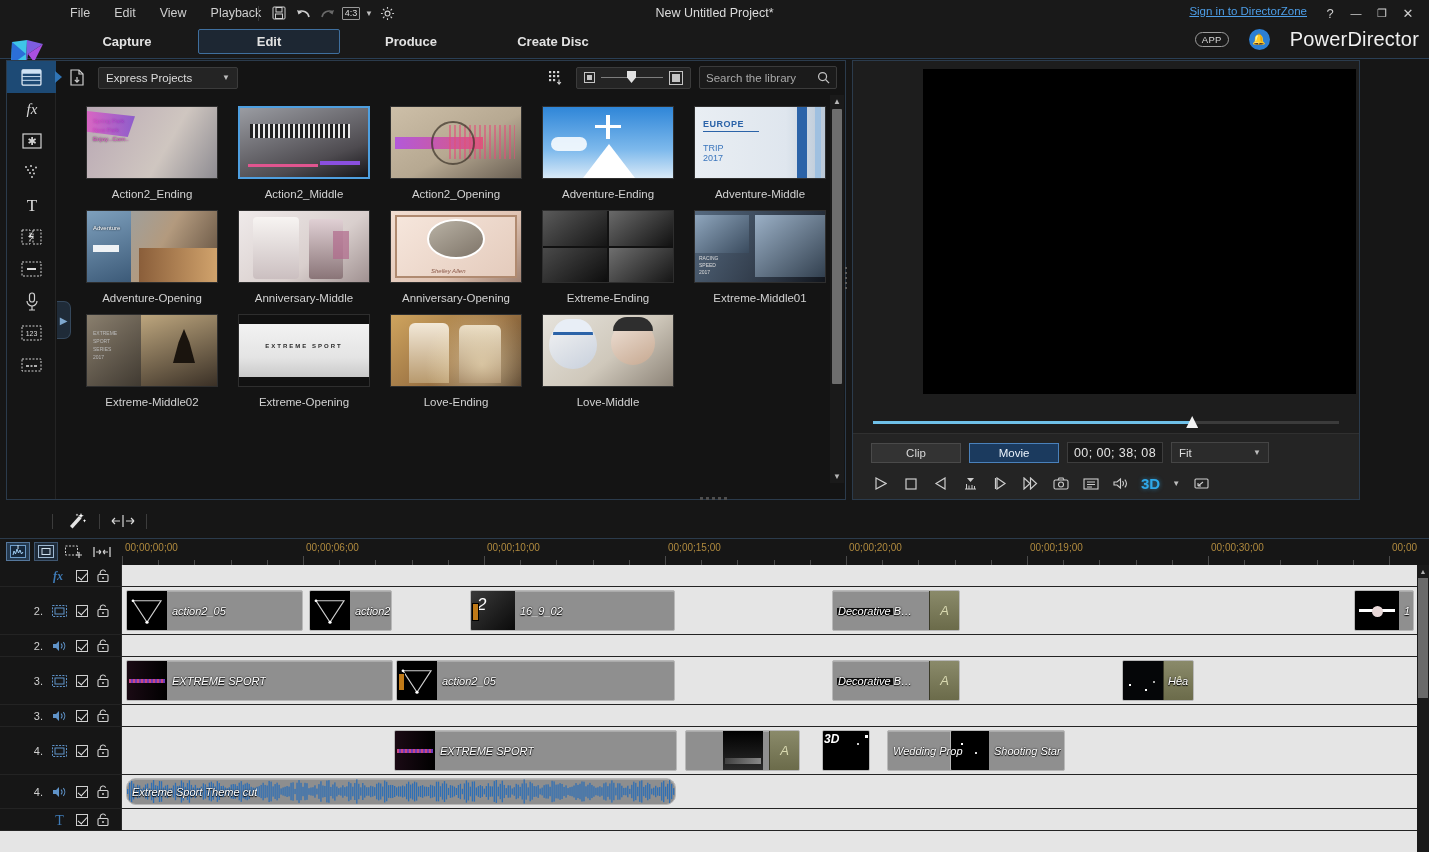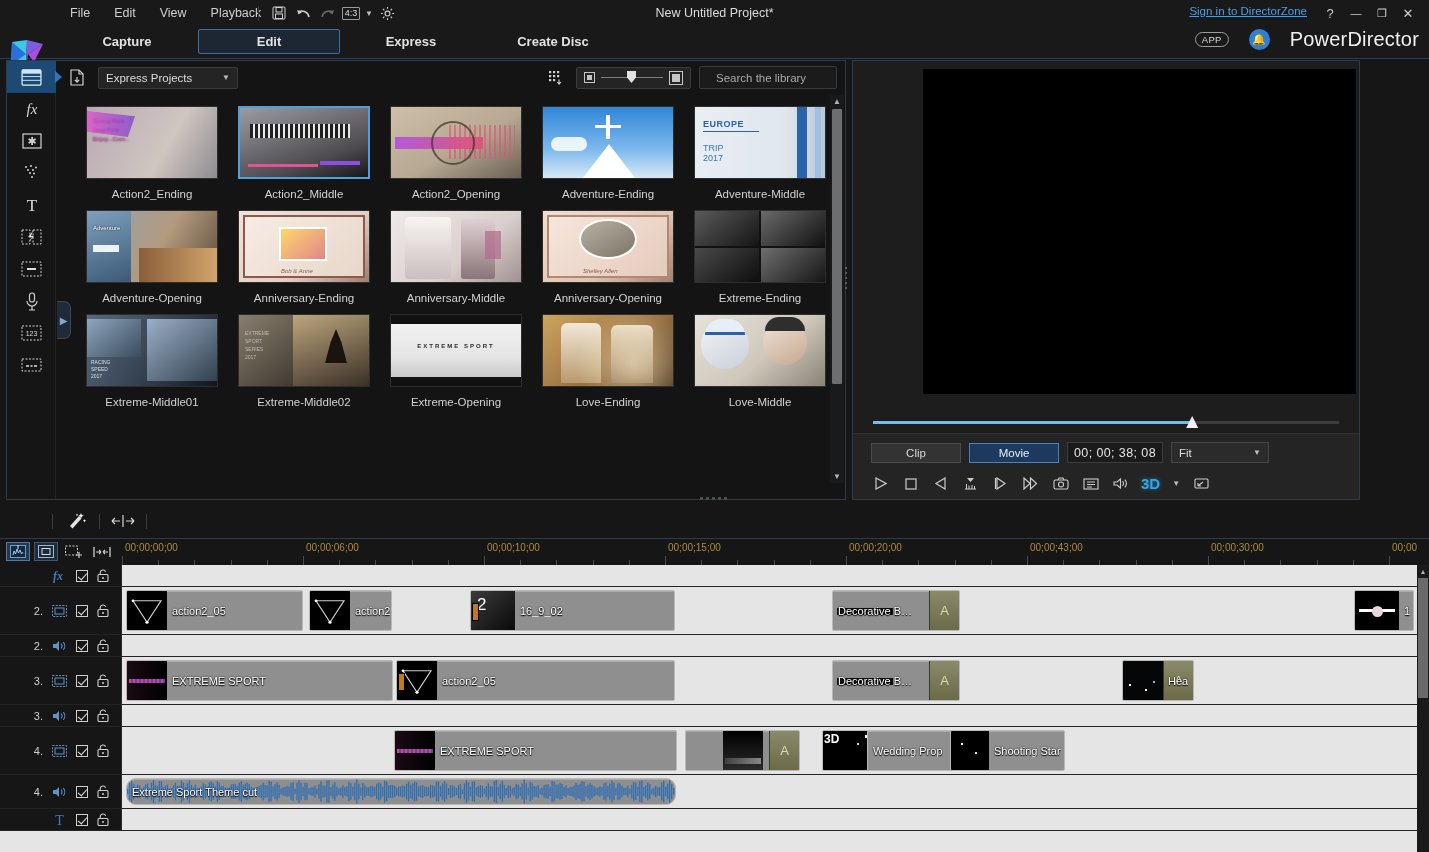--- a/index.html
+++ b/index.html
@@ -120,21 +120,21 @@
   .sq-s i { width:5px;height:5px;background:#c4c4c4;display:block; }
   .sq-l { width: 14px; height: 14px; border: 1px solid #c4c4c4; display:flex;align-items:center;justify-content:center;}
   .sq-l i { width:8px;height:8px;background:#c4c4c4;display:block; }
   .track-line { width: 62px; height: 1px; background: #7d7d7d; position: relative; }
   .track-line .knob {
     position: absolute; left: 26px; top: -6px; width: 9px; height: 12px; background: #e2e2e2;
     clip-path: polygon(0 0,100% 0,100% 55%,50% 100%,0 55%);
   }
   .search {
     width: 138px; height: 23px; background: #1b1b1b; border: 1px solid #3b3b3b; border-radius: 2px;
-    display: flex; align-items: center; padding: 0 16px; justify-content: space-between;
+    display: flex; align-items: center; padding: 0 6px; justify-content: space-between;
   }
   .search input {
     background: transparent; border: none; outline: none; color: #cfcfcf; font-size: 11.5px;
     width: 105px; font-family: "Liberation Sans", sans-serif;
   }
   .search input::placeholder { color: #a9a9a9; }
 
   .grid-wrap {
     position: absolute; left: 49px; top: 33px; right: 0; bottom: 0;
     overflow: hidden; background: #141414;
@@ -265,20 +265,21 @@
   .chk::after {
     content: ''; position: absolute; left: 3px; top: 0px; width: 4px; height: 8px;
     border: solid #e8e8e8; border-width: 0 1.5px 1.5px 0; transform: rotate(42deg);
   }
   .lock { color: #d0d0d0; cursor: pointer; display: flex; }
   .tlane { position: absolute; left: 122px; top: 0; right: 0; height: 100%; }
   .clip {
     position: absolute; top: 3px; bottom: 3px; background: #8f8f8f;
     border: 1px solid #b8b8b8; border-radius: 2px; overflow: hidden; display: flex; align-items: center;
     box-shadow: inset 0 1px 0 rgba(255,255,255,.25);
+    font-style: italic;
   }
   .clip .ct {
     position: relative; z-index: 2; font-size: 11px; color: #fff; padding-left: 5px;
     white-space: nowrap; overflow: hidden; text-shadow: 0 1px 1px #000, 0 0 2px #000;
   }
   .clip .cthumb { height: 100%; flex: 0 0 auto; background: #000; position: relative; }
   .clip.audio { background: #8e8e8e; border-radius: 10px; }
   .wave { position:absolute; left:0; top:0; width:100%; height:100%; }
   .badge-a {
     position: absolute; right: 0; top: 0; bottom: 0; width: 30px;
@@ -369,21 +370,21 @@
       <svg width="34" height="32" viewBox="0 0 34 32">
         <polygon points="2,4 17,2 16,30 1,27" fill="#3fc6e8"></polygon>
         <polygon points="17,2 33,6 18,16 16,30" fill="#7d5de0"></polygon>
         <polygon points="2,4 16,16 1,27" fill="#2b6fd8"></polygon>
         <polygon points="33,6 24,24 18,16" fill="#a94fe0"></polygon>
       </svg>
     </div>
     <div class="mode-tabs">
       <div class="mode-tab">Capture</div>
       <div class="mode-tab active">Edit</div>
-      <div class="mode-tab">Express</div>
+      <div class="mode-tab">Produce</div>
       <div class="mode-tab">Create Disc</div>
     </div>
     <div class="brand">
       <div class="app-badge">APP</div>
       <div class="bell">🔔</div>
       <div class="brand-name">PowerDirector</div>
     </div>
   </div>
 
   <div class="lib">
@@ -552,28 +553,20 @@
             <div class="cap">Adventure-Middle</div>
           </div>
           <div class="cell">
             <div class="thumb" style="background:linear-gradient(120deg,#8fa4b5,#b39a7e 55%,#5b4a3a)">
               <div style="position:absolute;left:0;top:0;width:44px;height:100%;background:linear-gradient(160deg,#7ea0bd,#3c5a78)"></div>
               <div style="position:absolute;left:6px;top:14px;font-size:6px;color:#fff;text-shadow:0 0 2px #000">Adventure</div>
               <div style="position:absolute;left:6px;top:34px;width:26px;height:7px;background:#fff;opacity:.9"></div>
               <div style="position:absolute;right:0;bottom:0;width:78px;height:34px;background:linear-gradient(90deg,#8a5e3a,#d1a36c)"></div>
             </div>
             <div class="cap">Adventure-Opening</div>
-          </div>
-          <div class="cell">
-            <div class="thumb" style="background:linear-gradient(140deg,#f0e3dc,#e3cfc5 60%,#9c7f73)">
-              <div style="position:absolute;inset:4px;border:2px solid #8b5a4a;background:linear-gradient(140deg,#f6ece4,#e8d6c9)"></div>
-              <div style="position:absolute;left:40px;top:16px;width:48px;height:34px;background:linear-gradient(140deg,#ffd86a,#e0868a);border:2px solid #fff"></div>
-              <div style="position:absolute;left:42px;bottom:8px;font-size:6px;color:#8b5a4a;font-style:italic">Bob &amp; Anne</div>
-            </div>
-            <div class="cap">Anniversary-Ending</div>
           </div>
           <div class="cell">
             <div class="thumb" style="background:linear-gradient(140deg,#efeaea,#d9cfcd 60%,#a09191)">
               <div style="position:absolute;left:14px;top:6px;width:46px;height:62px;background:linear-gradient(180deg,#f7f4f2,#cbbfc0);border-radius:4px"></div>
               <div style="position:absolute;right:26px;top:8px;width:34px;height:60px;background:linear-gradient(180deg,#e0d0d4,#8a7578);border-radius:3px"></div>
               <div style="position:absolute;right:20px;top:20px;width:16px;height:28px;background:#b06a8c;opacity:.7"></div>
             </div>
             <div class="cap">Anniversary-Middle</div>
           </div>
           <div class="cell">
@@ -824,21 +817,21 @@
           <div class="rtick" style="left: 579.2px; height: 5px;"></div>
           <div class="rtick" style="left: 615.4px; height: 5px;"></div>
           <div class="rtick" style="left: 651.6px; height: 5px;"></div>
           <div class="rtick" style="left: 687.8px; height: 5px;"></div>
           <div class="rmark" style="left: 727px;">00;00;20;00</div>
           <div class="rtick" style="left: 724px; height: 9px;"></div>
           <div class="rtick" style="left: 760.2px; height: 5px;"></div>
           <div class="rtick" style="left: 796.4px; height: 5px;"></div>
           <div class="rtick" style="left: 832.6px; height: 5px;"></div>
           <div class="rtick" style="left: 868.8px; height: 5px;"></div>
-          <div class="rmark" style="left: 908px;">00;00;43;00</div>
+          <div class="rmark" style="left: 908px;">00;00;19;00</div>
           <div class="rtick" style="left: 905px; height: 9px;"></div>
           <div class="rtick" style="left: 941.2px; height: 5px;"></div>
           <div class="rtick" style="left: 977.4px; height: 5px;"></div>
           <div class="rtick" style="left: 1013.6px; height: 5px;"></div>
           <div class="rtick" style="left: 1049.8px; height: 5px;"></div>
           <div class="rmark" style="left: 1089px;">00;00;30;00</div>
           <div class="rtick" style="left: 1086px; height: 9px;"></div>
           <div class="rtick" style="left: 1122.2px; height: 5px;"></div>
           <div class="rtick" style="left: 1158.4px; height: 5px;"></div>
           <div class="rtick" style="left: 1194.6px; height: 5px;"></div>
@@ -1051,21 +1044,21 @@
               <span class="badge-a">A</span>
             </div>
             <div class="clip" style="left: 700px; width: 48px;">
               <div class="cthumb" style="background:#000;width:48px;">
                 <div style="position:absolute;left:1px;top:1px;color:#fff;font-size:12px;font-weight:bold">3D</div>
                 <div style="position:absolute;right:3px;top:4px;width:3px;height:3px;background:#fff"></div>
                 <div style="position:absolute;right:12px;top:12px;width:2px;height:2px;background:#ccc"></div>
               </div>
               <span class="ct"></span>
             </div>
-            <div class="clip" style="left: 745px; width: 100px; text-align: right;">
+            <div class="clip" style="left: 765px; width: 100px; text-align: right;">
               <span class="ct">Wedding Prop</span>
             </div>
             <div class="clip" style="left: 828px; width: 115px;">
               <div class="cthumb" style="background:#000;width:38px;">
                 <div style="position:absolute;left:10px;top:30%;width:2px;height:2px;background:#fff"></div>
                 <div style="position:absolute;left:24px;top:55%;width:2px;height:2px;background:#ddd"></div>
               </div>
               <span class="ct">Shooting Star</span>
             </div>
           </div>

